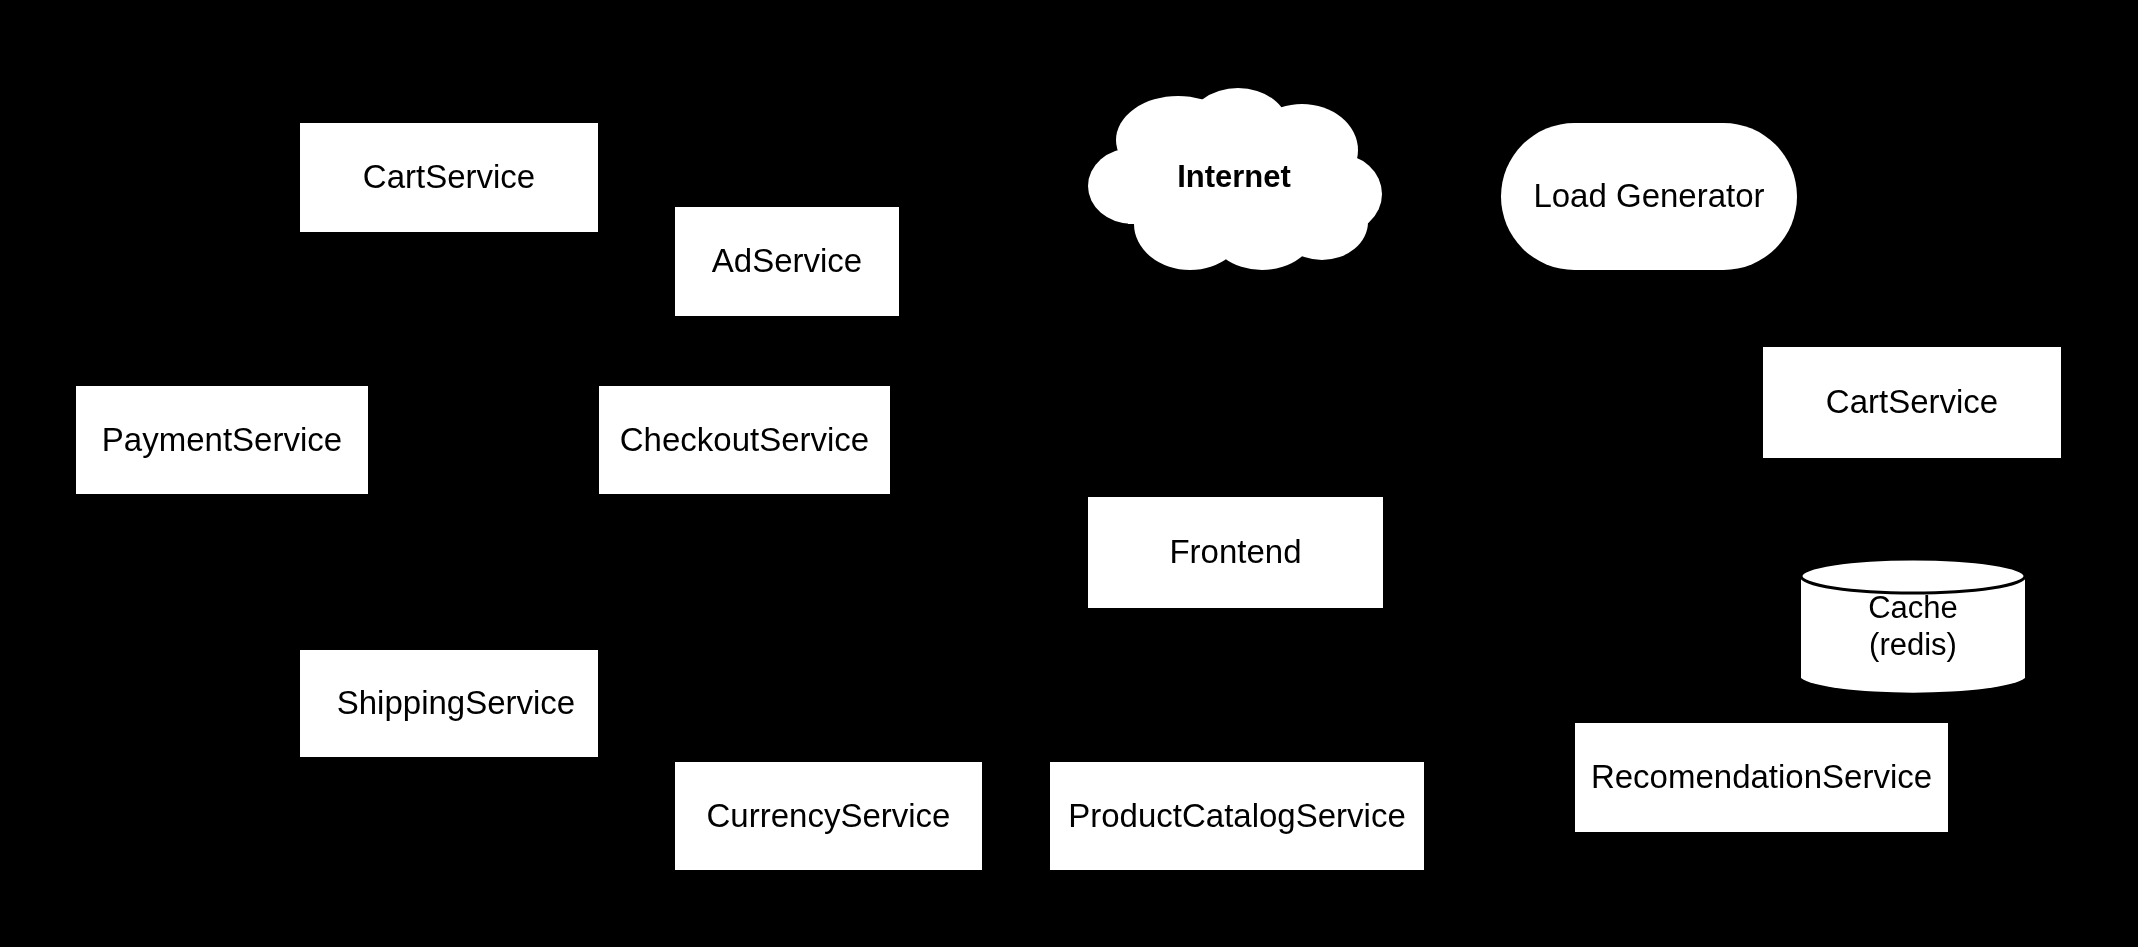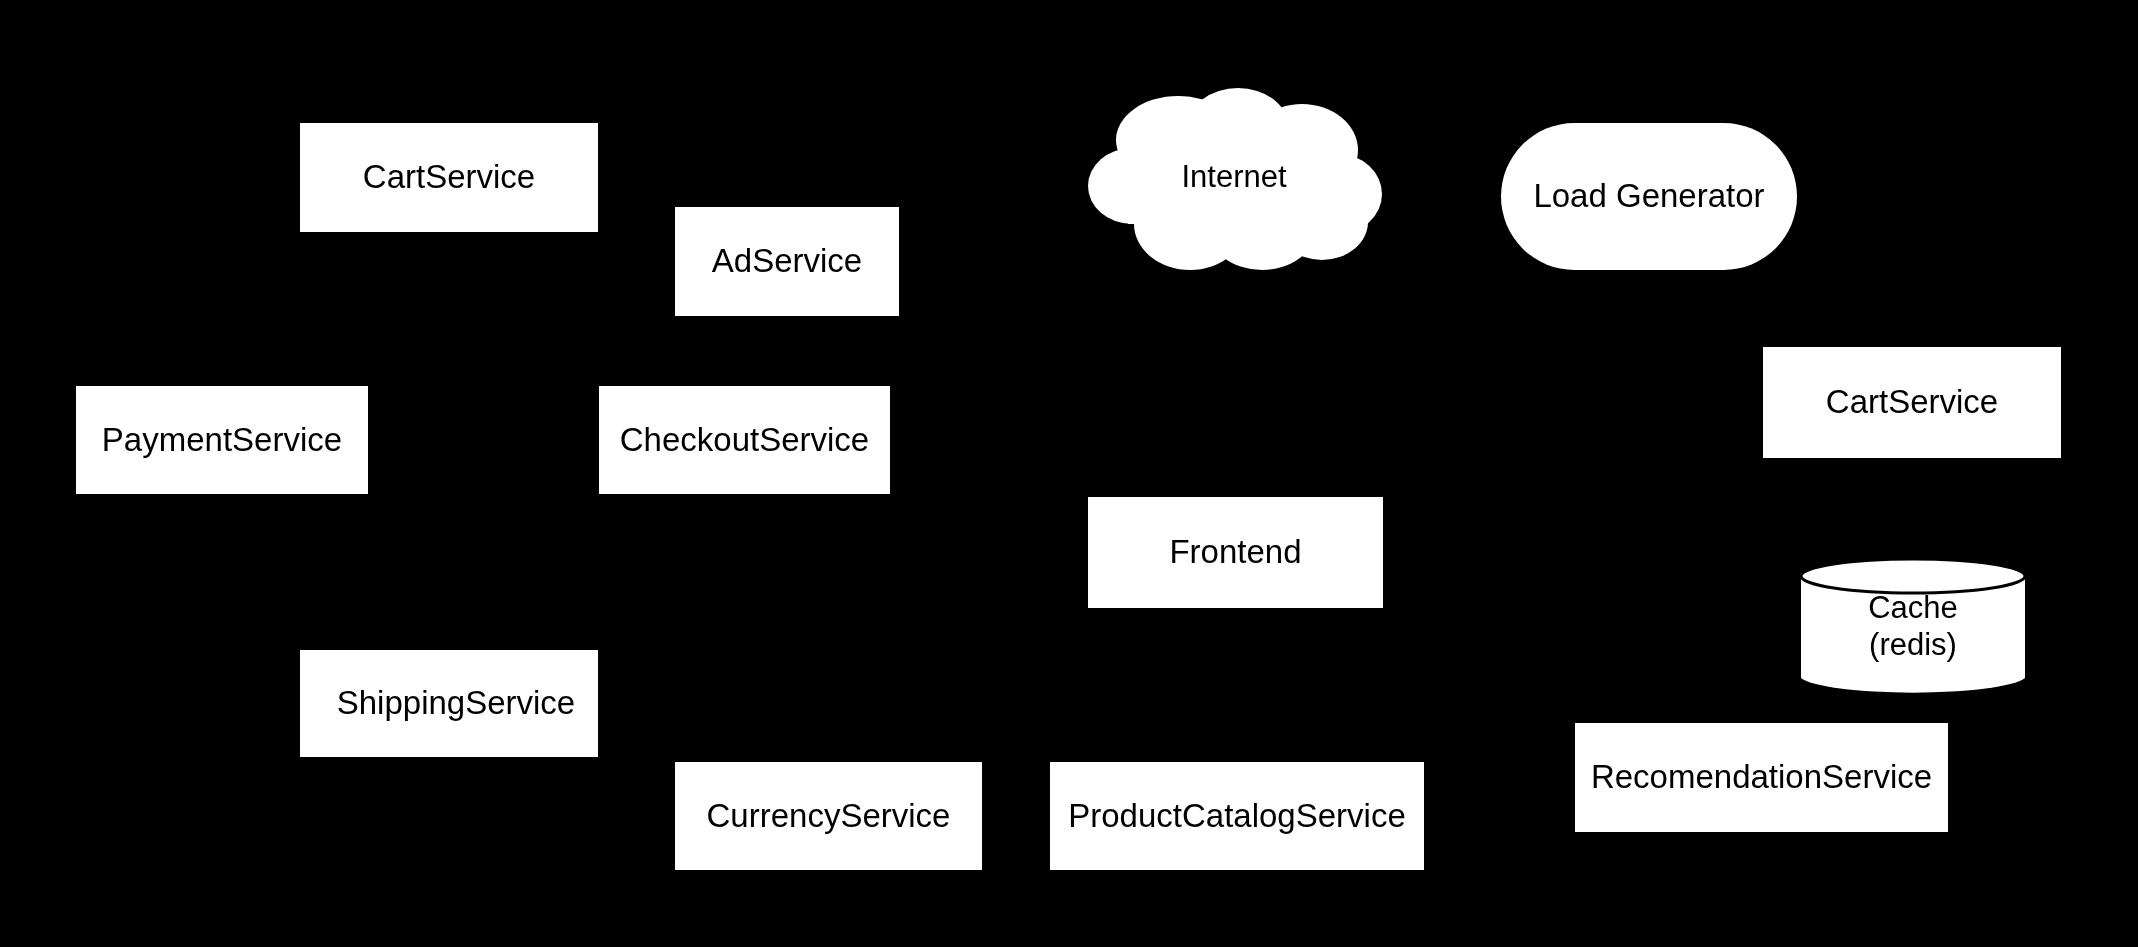--- a/index.html
+++ b/index.html
@@ -34,20 +34,21 @@
     background: #ffffff;
   }
   
   .node.rounded {
     background: #ffffff;
     border-radius: 74px;
   }
   
   .node.cloud {
     background: transparent;
+    font-weight: bold;
   }
   .node.cloud .cloud-svg,
   .node.cylinder .cylinder-svg {
     position: absolute;
     inset: 0;
     width: 100%;
     height: 100%;
   }
   .node.cloud .node-label,
   .node.cylinder .node-label {

